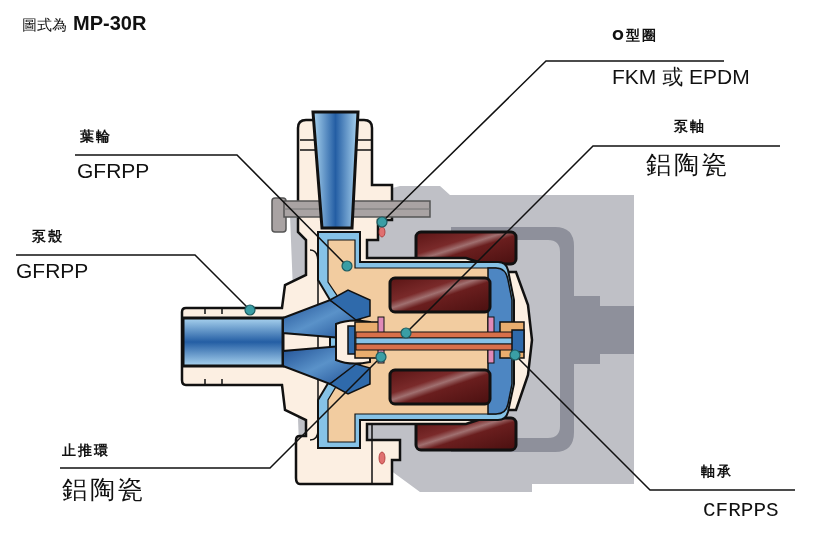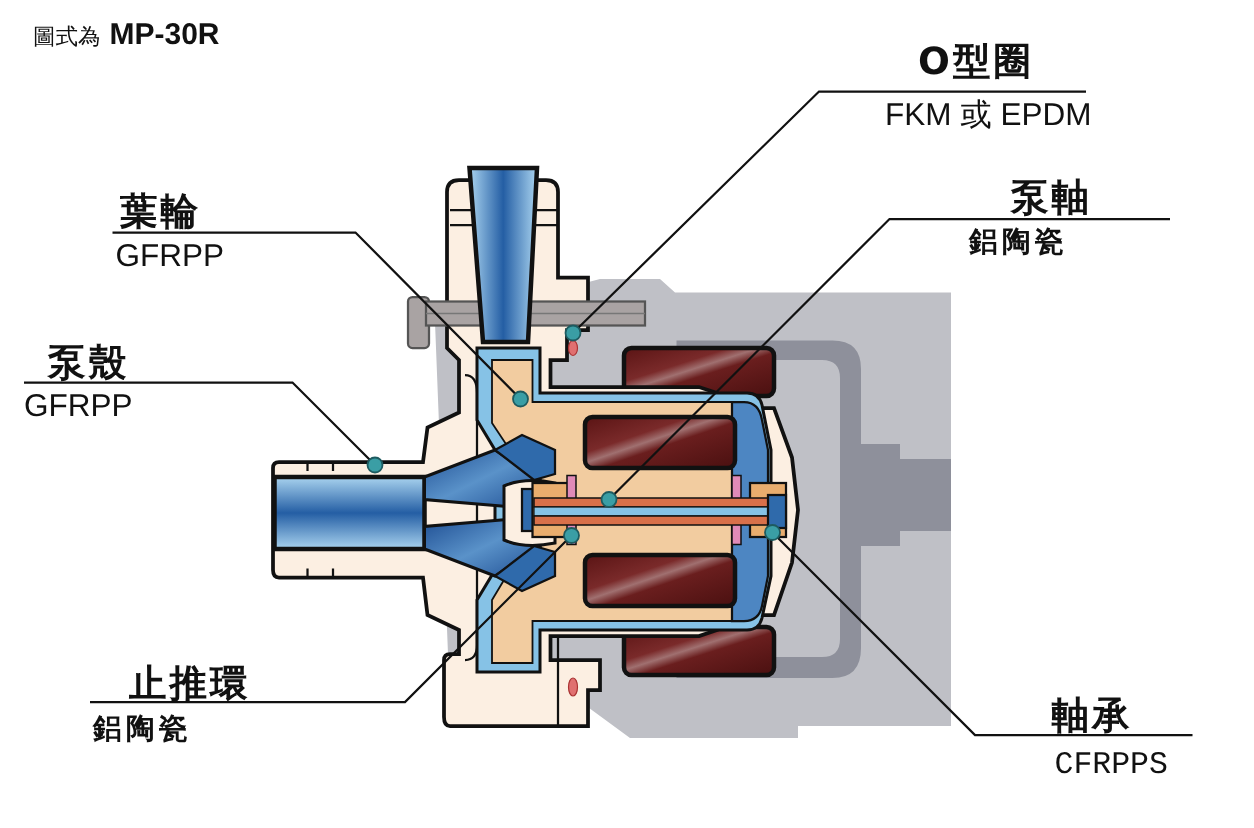--- a/index.html
+++ b/index.html
@@ -1,21 +1,21 @@
 <!DOCTYPE html>
 <html><head>
   <meta charset="utf-8">
   <style>
     html, body { margin: 0; padding: 0; background: #ffffff; }
     body { width: 836px; height: 552px; position: relative; overflow: hidden;
            font-family: "DejaVu Sans", "Liberation Sans", sans-serif; color: #111; }
     .lbl { position: absolute; white-space: nowrap; line-height: 1; }
-    .cjk-b { font-weight: bold; font-size: 25px; letter-spacing: 2px; }
+    .cjk-b { font-weight: bold; font-size: 14px; letter-spacing: 2px; }
     .mat { font-family: "Liberation Sans", sans-serif; font-size: 21px; }
-    .cjk-r { font-size: 19px; letter-spacing: 3px; font-weight: bold; }
+    .cjk-r { font-size: 25px; letter-spacing: 3px; }
     #caption { left: 22px; top: 13px; font-size: 15px; }
     #caption .model { font-weight: bold; font-family: "Liberation Sans", sans-serif; font-size: 20px; margin-left: 6px; }
     svg#diagram { position: absolute; left: 0; top: 0; }
   </style>
 </head>
 <body>
 
 <div class="lbl" id="caption">
   <span>圖式為</span><span class="model">MP-30R</span>
 </div>
@@ -130,28 +130,28 @@
     <circle cx="382" cy="222" r="5"></circle>
     <circle cx="347" cy="266" r="5"></circle>
     <circle cx="406" cy="333" r="5"></circle>
     <circle cx="250" cy="310" r="5"></circle>
     <circle cx="381" cy="357" r="5"></circle>
     <circle cx="515" cy="355" r="5"></circle>
   </g>
 </svg>
 
 <div class="lbl cjk-b" style="left:612px; top:28px;">O型圈</div>
-<div class="lbl mat" style="left:590px; top:66px;">FKM 或 EPDM</div>
+<div class="lbl mat" style="left:612px; top:66px;">FKM 或 EPDM</div>
 
 <div class="lbl cjk-b" style="left:80px; top:130px;font-family:Liberation Mono, monospace;">葉輪</div>
 <div class="lbl mat" style="left:77px; top:160px;">GFRPP</div>
 
 <div class="lbl cjk-b" style="left:674px; top:119px;">泵軸</div>
 <div class="lbl cjk-r" style="left:646px; top:152px;">鋁陶瓷</div>
 
 <div class="lbl cjk-b" style="left:32px; top:229px;">泵殼</div>
 <div class="lbl mat" style="left:16px; top:260px;">GFRPP</div>
 
-<div class="lbl cjk-b" style="left:62px; top:443px;margin-left:24px;">止推環</div>
+<div class="lbl cjk-b" style="left:62px; top:443px;">止推環</div>
 <div class="lbl cjk-r" style="left:62px; top:477px;">鋁陶瓷</div>
 
 <div class="lbl cjk-b" style="left:701px; top:464px;">軸承</div>
 <div class="lbl mat" style="left:703px; top:500px;font-family:Liberation Mono, monospace;">CFRPPS</div>
 
 </body></html>

